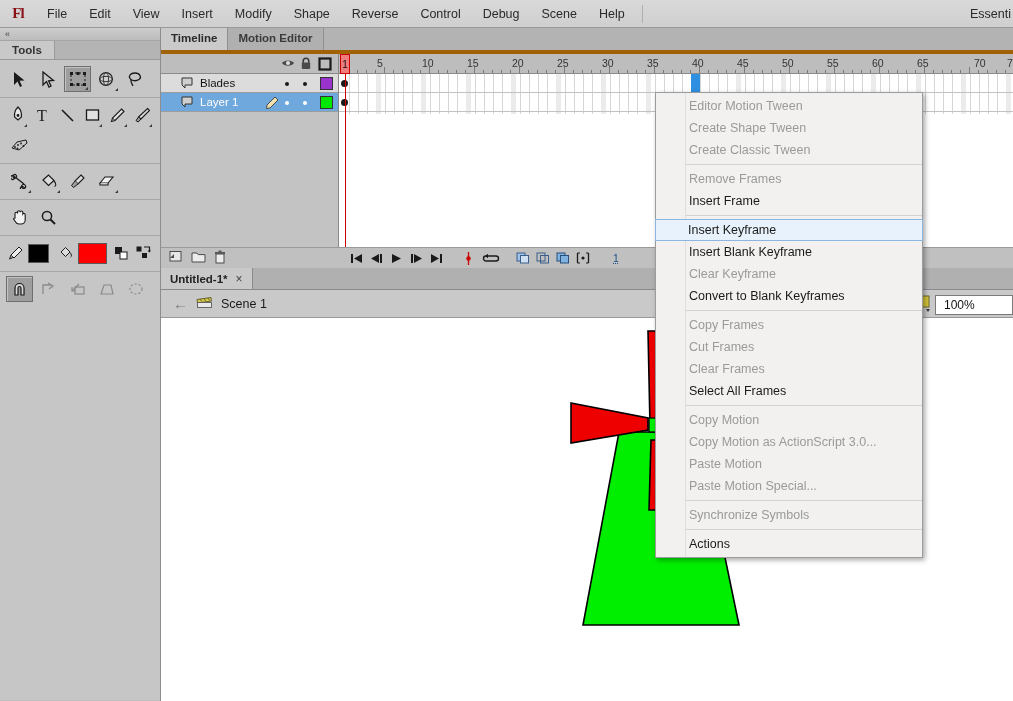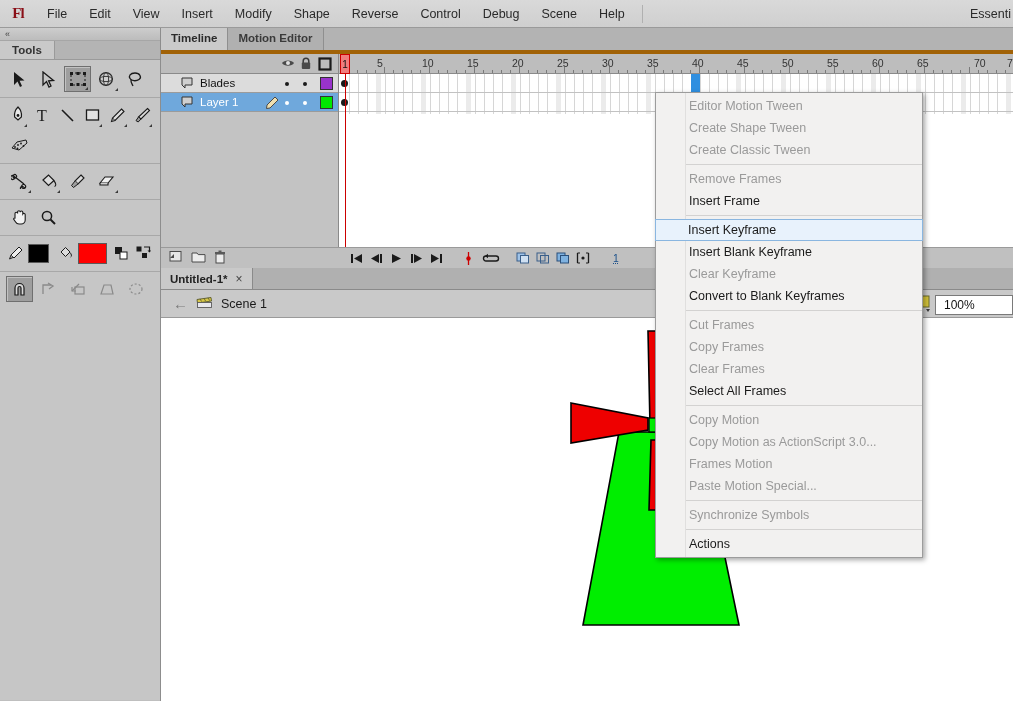--- a/index.html
+++ b/index.html
@@ -801,28 +801,28 @@
         <div class="ctx-item disabled">Create Classic Tween</div>
         <div class="ctx-sep"></div>
         <div class="ctx-item disabled">Remove Frames</div>
         <div class="ctx-item">Insert Frame</div>
         <div class="ctx-sep"></div>
         <div class="ctx-item highlight">Insert Keyframe</div>
         <div class="ctx-item">Insert Blank Keyframe</div>
         <div class="ctx-item disabled">Clear Keyframe</div>
         <div class="ctx-item">Convert to Blank Keyframes</div>
         <div class="ctx-sep"></div>
+        <div class="ctx-item disabled">Copy Frames</div>
         <div class="ctx-item disabled">Cut Frames</div>
-        <div class="ctx-item disabled">Copy Frames</div>
         <div class="ctx-item disabled">Clear Frames</div>
         <div class="ctx-item">Select All Frames</div>
         <div class="ctx-sep"></div>
         <div class="ctx-item disabled">Copy Motion</div>
         <div class="ctx-item disabled">Copy Motion as ActionScript 3.0...</div>
-        <div class="ctx-item disabled">Frames Motion</div>
+        <div class="ctx-item disabled">Paste Motion</div>
         <div class="ctx-item disabled">Paste Motion Special...</div>
         <div class="ctx-sep"></div>
         <div class="ctx-item disabled">Synchronize Symbols</div>
         <div class="ctx-sep"></div>
         <div class="ctx-item">Actions</div>
       </div>
   </div>
 
 </div>
 

